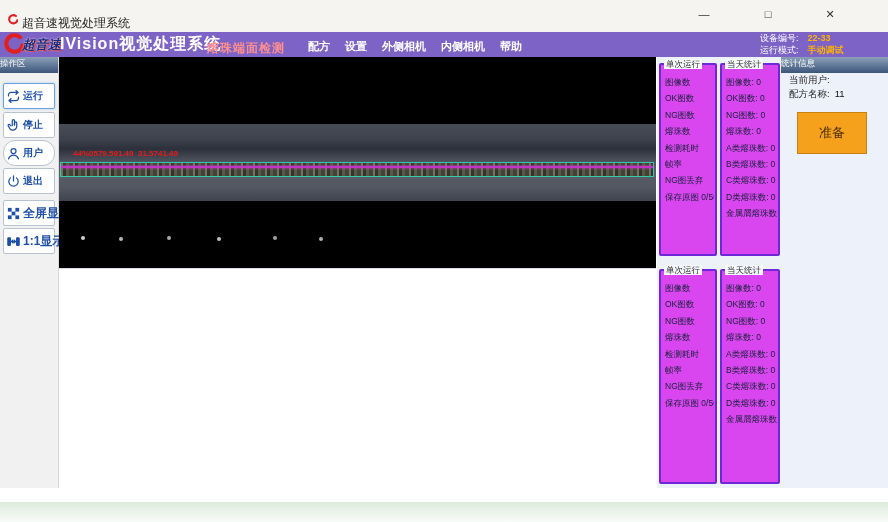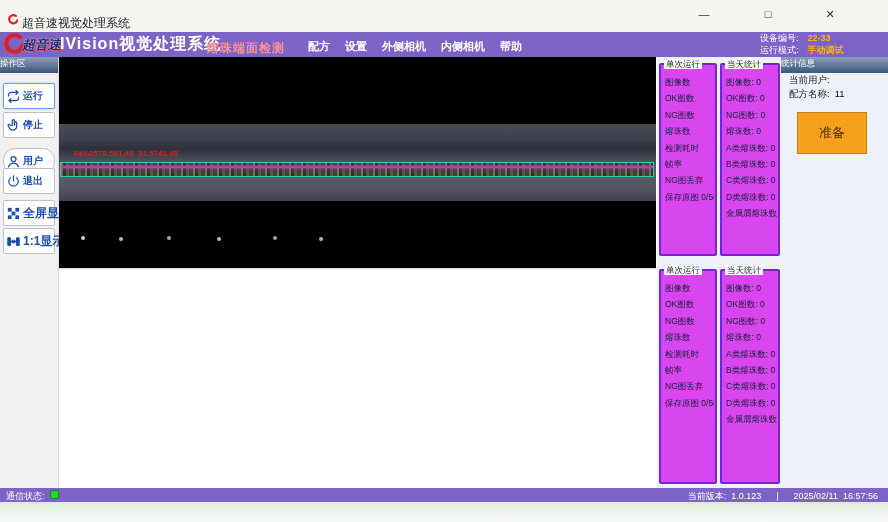--- a/index.html
+++ b/index.html
@@ -27,21 +27,21 @@
   
   .panel-header{position:absolute;left:0;top:0;right:0;height:16px;background:linear-gradient(180deg,#8ba0b8,#3c557a);color:#fff;font-size:8.5px;line-height:12px;}
 
   
   .sidebar{position:absolute;left:0;top:57px;width:59px;height:431px;background:#f1f1f1;border-right:1px solid #d9d9d9;box-sizing:border-box;}
   .sbtn{position:absolute;left:3px;width:52px;height:26px;background:#fff;border:1px solid #b9c3cf;border-radius:2px;display:flex;align-items:center;gap:2px;padding:0 2px;box-sizing:border-box;cursor:pointer;}
   .sbtn.active{border:1px solid #69a2de;box-shadow:0 0 3px #a9cdef;}
   .sbtn svg{width:15px;height:15px;flex:0 0 15px;}
   .sbtn .lbl{font-size:10px;font-weight:bold;color:#1d4fa8;white-space:nowrap;}
   .sbtn.small .lbl{font-size:12px;}
-  .b1{top:26px;}.b2{top:55px;}.b3{top:91px;border-radius:12px;}.b4{top:111px;}.b5{top:143px;}.b6{top:171px;}
+  .b1{top:26px;}.b2{top:55px;}.b3{top:83px;border-radius:12px;}.b4{top:111px;}.b5{top:143px;}.b6{top:171px;}
 
   
   .cam{position:absolute;left:59px;width:597px;background:#000;overflow:hidden;}
   .cam-top{top:57px;height:211px;}
   .cam-bot{top:269px;height:218px;}
   .cam-divider{position:absolute;left:59px;top:268px;width:597px;height:1px;background:#d5dde6;}
   .band{position:absolute;left:0;right:0;}
   .cam-top .band{top:67px;height:77px;background:linear-gradient(180deg,#474c56 0%,#3d424c 20%,#2b303b 32%,#4c515b 48%,#585d66 62%,#525762 82%,#3f444e 100%);}
   .cam-bot .band{top:69px;height:80px;background:linear-gradient(180deg,#4a4f59 0%,#565b64 28%,#5c616a 52%,#545963 75%,#454a54 100%);}
   .strip{position:absolute;border:1px solid #35c9a9;box-sizing:border-box;background-color:#3e3f36;
@@ -257,20 +257,15 @@
     <div class="panel-header">统计信息</div>
     <div class="info-line il1">
       <span>当前用户:</span><span class="val"></span>
     </div>
     <div class="info-line il2">
       <span>配方名称:</span><span class="val">11</span>
     </div>
     <button class="btn-prepare" style="background-color: rgb(246, 161, 28);">准备</button>
   </div>
 
-  <div class="statusbar">
-    <span class="sb-left">通信状态:</span>
-    <span class="sb-ind" style="background-color: rgb(39, 212, 39);"></span>
-    <span class="sb-right"><span>当前版本:</span>  <span>1.0.123</span>      <span>|</span>      <span>2025/02/11  16:57:56</span></span>
-  </div>
 
   <div class="desktop"></div>
 </div>
 
 </body></html>

